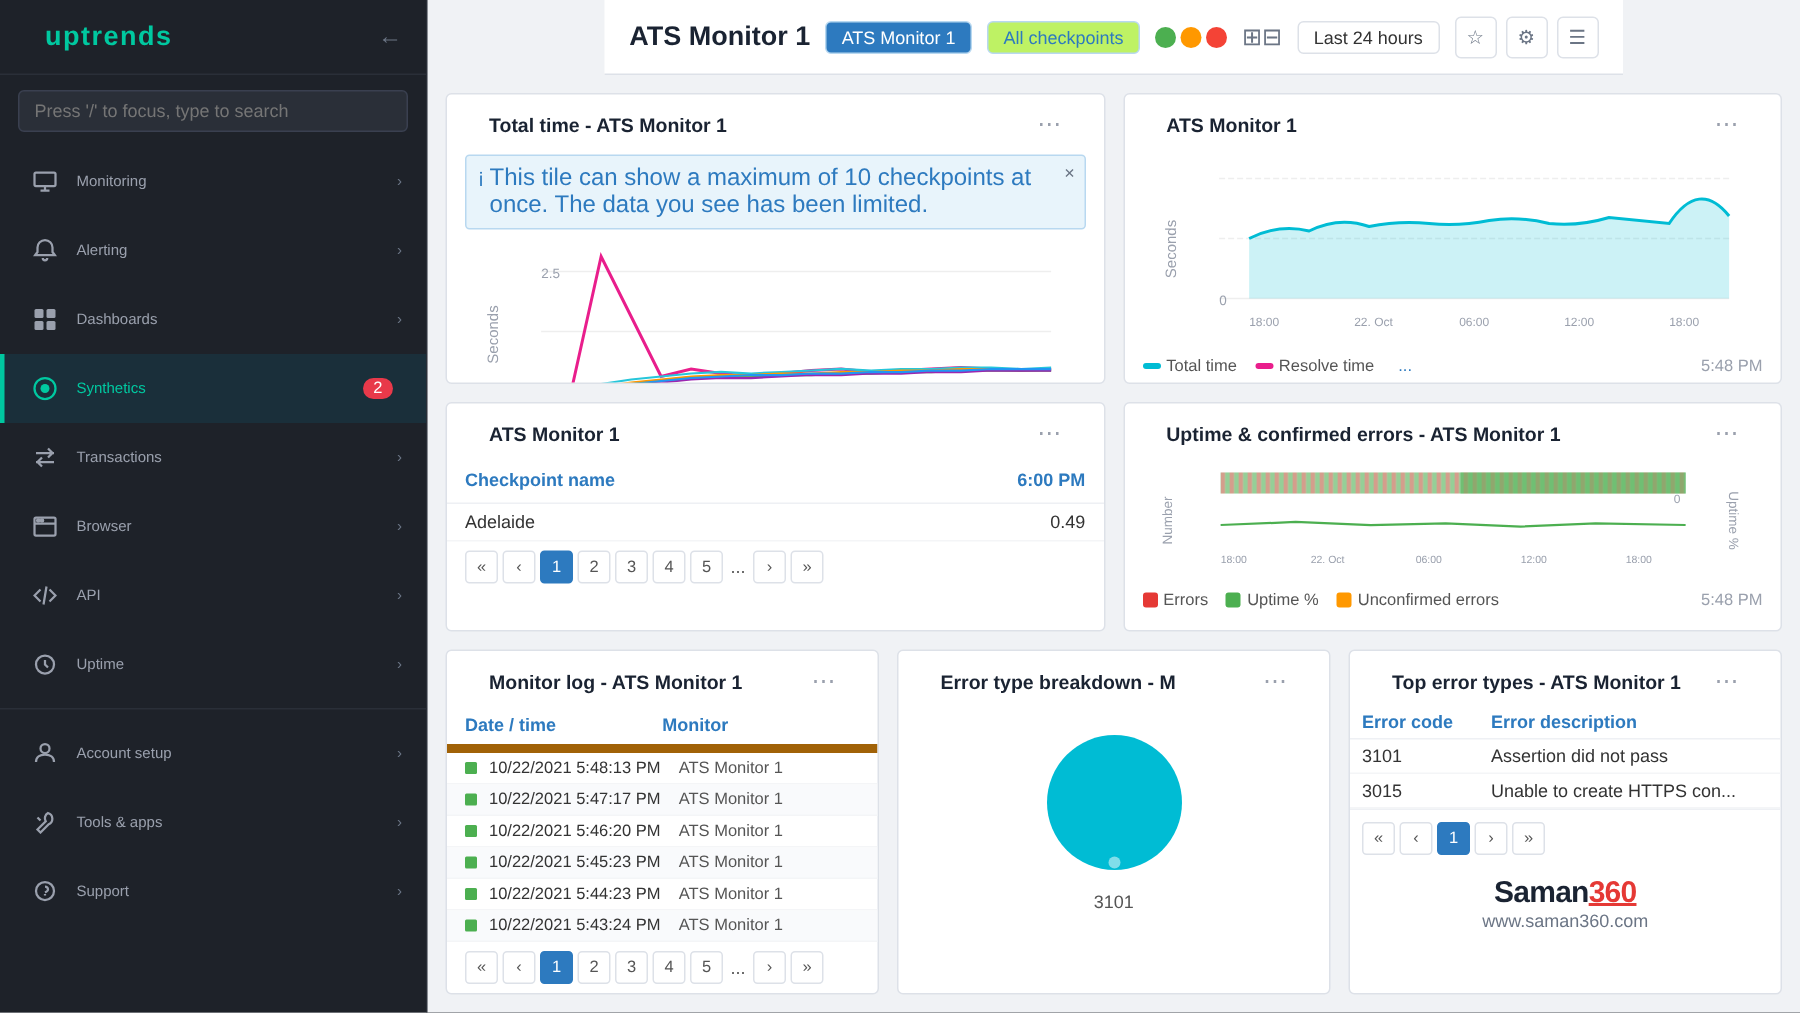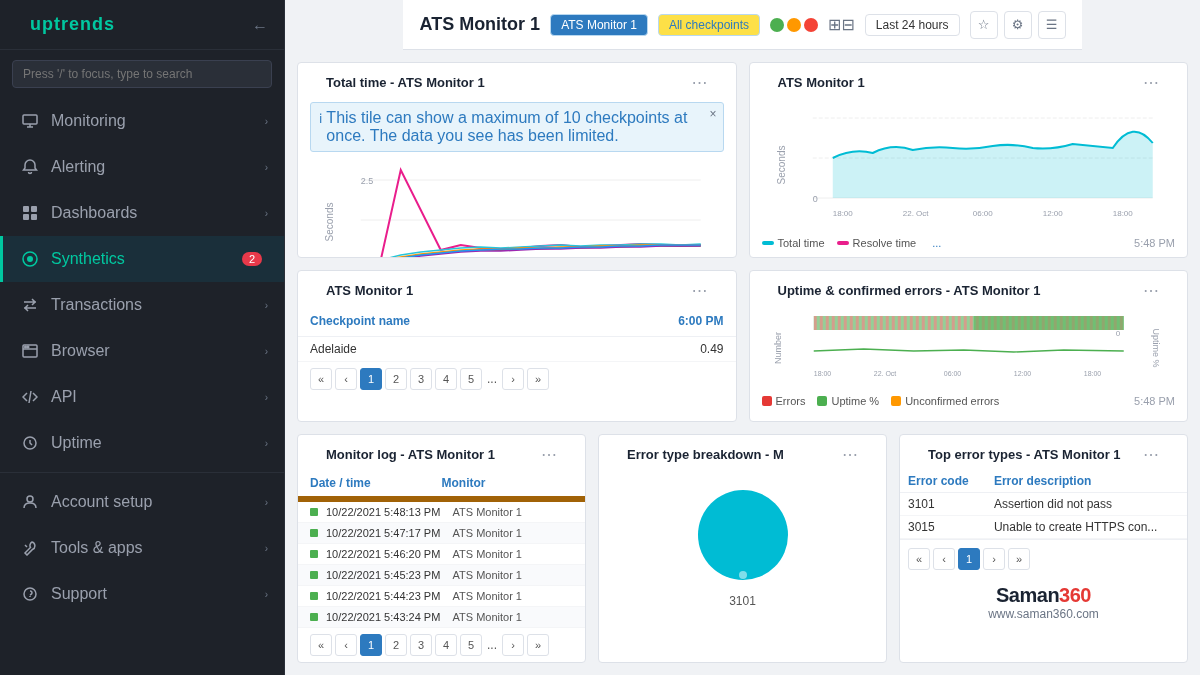--- a/index.html
+++ b/index.html
@@ -8,31 +8,31 @@
     
     #sidebar { width: 285px; background: #1e2229; display: flex; flex-direction: column; border-right: 1px solid #2a2f38; flex-shrink: 0; }
     .sidebar-logo { padding: 14px 16px; display: flex; align-items: center; justify-content: space-between; border-bottom: 1px solid #2a2f38; }
     .logo-text { color: #00c8a0; font-size: 18px; font-weight: bold; letter-spacing: 1px; margin-left: 14px; }
     .sidebar-collapse-btn { color: #6b7585; cursor: pointer; font-size: 16px; }
     .sidebar-search { padding: 10px 12px; }
     .sidebar-search input { width: 100%; background: #2a2f38; border: 1px solid #3a4050; border-radius: 4px; color: #9aa0ad; padding: 6px 10px; font-size: 12px; outline: none; }
     .sidebar-nav { flex: 1; overflow-y: auto; }
     .nav-item { display: flex; align-items: center; padding: 12px 16px; cursor: pointer; color: #9aa0ad; border-left: 3px solid transparent; transition: background 0.15s; }
     .nav-item .nav-icon { width: 22px; height: 22px; margin-right: 10px; display: flex; align-items: center; justify-content: center; flex-shrink: 0; }
-    .nav-item .nav-label { flex: 1; font-size: 16px; }
+    .nav-item .nav-label { flex: 1; font-size: 10px; }
     .nav-item .nav-arrow { font-size: 10px; color: #6b7585; }
     .nav-item .badge { background: #e8394a; color: #fff; border-radius: 10px; padding: 1px 7px; font-size: 11px; margin-right: 6px; }
     .nav-divider { height: 1px; background: #2a2f38; margin: 6px 0; }
     .nav-item.synthetics-active { background: #1a2f3a; color: #00c8a0; border-left-color: #00c8a0; }
 
     
     #main { flex: 1; display: flex; flex-direction: column; background: #f0f2f5; overflow: hidden; align-items: center; }
     .main-header { background: #fff; padding: 0 16px; height: 50px; display: flex; align-items: center; border-bottom: 1px solid #dde1e8; gap: 10px; flex-shrink: 0; }
     .main-title { font-size: 18px; font-weight: 600; color: #1a2332; flex: 1; }
-    .header-pill { background: #fde047; color: #2d7abf; border: 1px solid #b8d8f0; border-radius: 4px; padding: 3px 10px; font-size: 12px; }
+    .header-pill { background: #bef264; color: #2d7abf; border: 1px solid #b8d8f0; border-radius: 4px; padding: 3px 10px; font-size: 12px; }
     .header-pill.active { background: #2d7abf; color: #fff; }
     .status-dots { display: flex; gap: 3px; }
     .dot { width: 14px; height: 14px; border-radius: 50%; }
     .dot.green { background: #4caf50; }
     .dot.orange { background: #ff9800; }
     .dot.red { background: #f44336; }
     .header-icons { display: flex; gap: 6px; align-items: center; }
     .icon-btn { width: 28px; height: 28px; display: flex; align-items: center; justify-content: center; cursor: pointer; color: #6b7585; border-radius: 4px; border: 1px solid #dde1e8; background: #fff; }
     .time-pill { background: #fff; border: 1px solid #dde1e8; border-radius: 4px; padding: 3px 10px; font-size: 12px; color: #333; cursor: pointer; }
     .grid-icon { font-size: 16px; color: #6b7585; cursor: pointer; }
@@ -496,21 +496,21 @@
             </tbody>
           </table>
           <div style="padding:8px 8px 4px; display:flex; align-items:center; gap:3px; border-top:1px solid #eef0f4;">
             <span class="page-btn">«</span>
             <span class="page-btn">‹</span>
             <span class="page-btn active">1</span>
             <span class="page-btn">›</span>
             <span class="page-btn">»</span>
           </div>
           <div style="text-align:center;padding:10px 8px 4px;">
-            <div style="font-size:20px;font-weight:900;color:#1a2332;letter-spacing:-0.5px;">Saman<span style="color:#e53935;">360</span></div>
+            <div style="font-size:20px;font-weight:900;color:#1a2332;letter-spacing:-0.5px;">Saman<span style="color:#e53935;text-decoration:underline;">360</span></div>
             <div style="font-size:12px;color:#6b7585;">www.saman360.com</div>
           </div>
         </div>
       </div>
     </div>
 
   </div>
 </div>
 
 </body></html>

